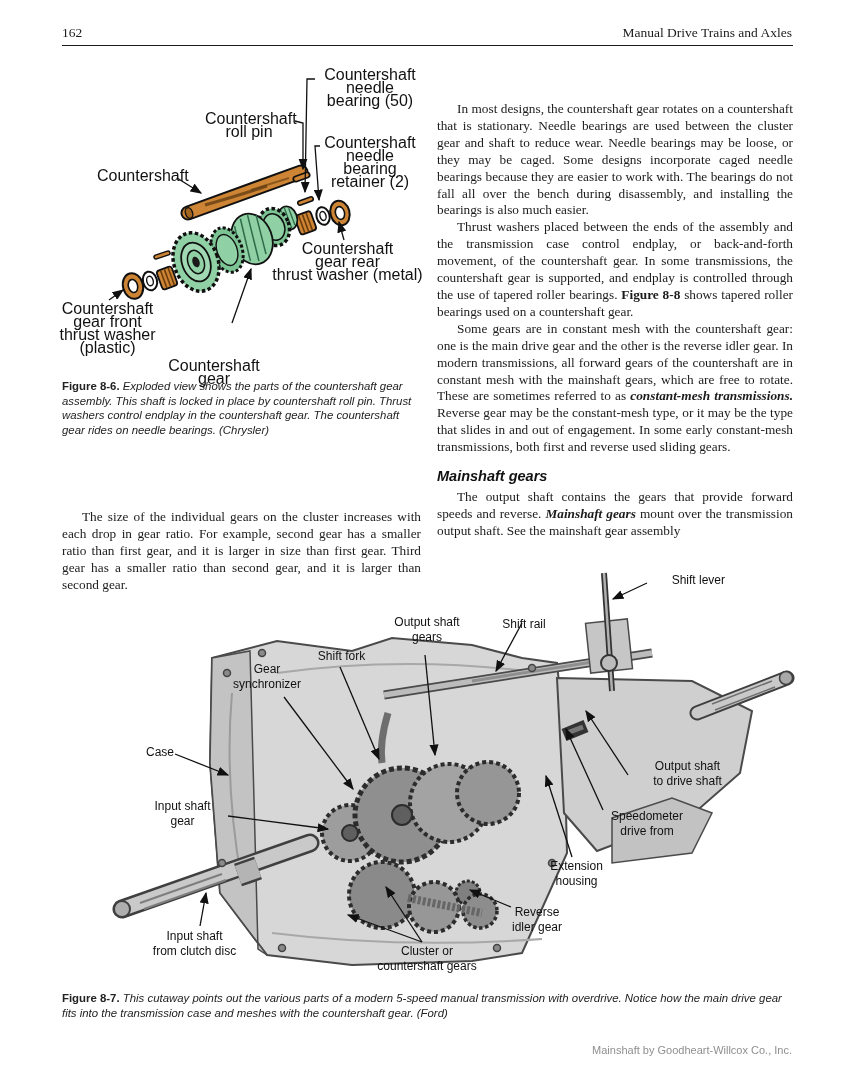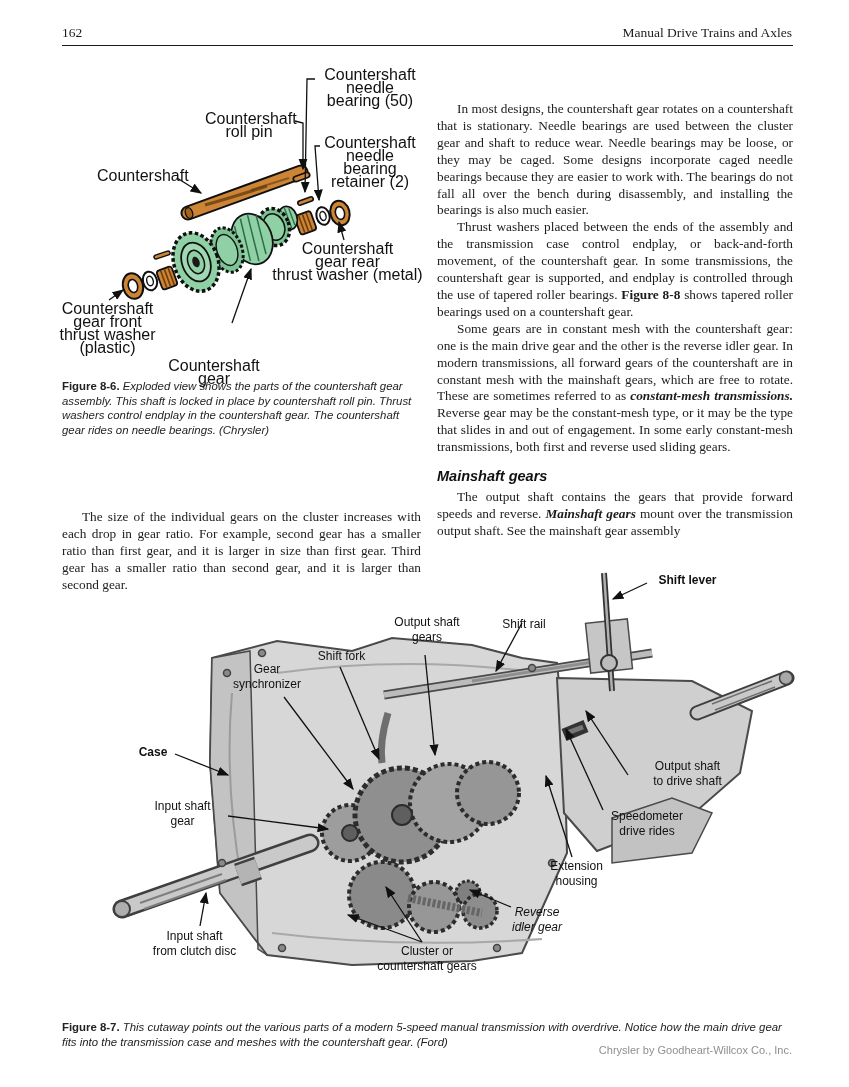--- a/index.html
+++ b/index.html
@@ -13,28 +13,28 @@
 
   
   .fig{position:absolute;}
   #fig86{left:55px;top:66px;width:370px;height:312px;}
   #fig87{left:52px;top:563px;width:748px;height:424px;}
   .fig svg{position:absolute;left:0;top:0;}
   .fig-label{position:absolute;font-family:"Liberation Sans",sans-serif;
              font-size:16px;line-height:13px;text-align:center;
              white-space:pre-line;color:#111;}
   #fig87 .fig-label{font-size:12px;line-height:14.5px;}
-  .la-left{text-align:center;font-weight:bold;}
+  .la-left{text-align:right;}
 
   
   .caption{position:absolute;font-family:"Liberation Sans",sans-serif;
            font-size:11.4px;line-height:14.7px;font-style:italic;color:#222;}
   .caption b{font-style:normal;}
   #cap86{left:62px;top:379px;width:363px;}
-  #cap87{left:62px;top:991px;width:737px;margin-top:29px;}
+  #cap87{left:62px;top:991px;width:737px;}
 
   
   .body-p{margin:0;text-align:justify;font-size:13.3px;line-height:16.9px;}
   .indent{text-indent:20px;}
   #left-para{position:absolute;left:62px;top:473px;width:359px;margin-top:36px;}
   .right-col{position:absolute;left:437px;top:69px;width:356px;margin-top:32px;}
   .right-col h3{font-family:"Liberation Sans",sans-serif;font-style:italic;
                 font-weight:bold;font-size:14.5px;margin:12px 0 5px 0;color:#111;}
   .bi{font-weight:bold;font-style:italic;}
   .b{font-weight:bold;}
@@ -266,26 +266,26 @@
     <div class="fig-label" style="left:165px;top:99px;width:100px;">Gear
 synchronizer</div>
     <div class="fig-label la-left" style="left:80px;top:182px;width:42px;">Case</div>
     <div class="fig-label" style="left:88px;top:236px;width:85px;">Input shaft
 gear</div>
     <div class="fig-label" style="left:80px;top:366px;width:125px;">Input shaft
 from clutch disc</div>
     <div class="fig-label" style="left:578px;top:196px;width:115px;">Output shaft
 to drive shaft</div>
     <div class="fig-label" style="left:540px;top:246px;width:110px;">Speedometer
-drive rides</div>
+drive from</div>
     <div class="fig-label" style="left:482px;top:296px;width:85px;">Extension
 housing</div>
-    <div class="fig-label" style="left:440px;top:342px;width:90px;font-style:italic;">Reverse
+    <div class="fig-label" style="left:440px;top:342px;width:90px;">Reverse
 idler gear</div>
     <div class="fig-label" style="left:300px;top:381px;width:150px;">Cluster or
 countershaft gears</div>
   </div>
 
   <div class="caption" id="cap87"><b>Figure 8-7.</b><span> This cutaway points out the various parts of a modern 5-speed manual transmission with overdrive. Notice how the main drive gear fits into the transmission case and meshes with the countershaft gear. (Ford)</span></div>
 
-  <div class="footer">Chrysler by Goodheart-Willcox Co., Inc.</div>
+  <div class="footer">Mainshaft by Goodheart-Willcox Co., Inc.</div>
 
 </div>
 
 </body></html>

